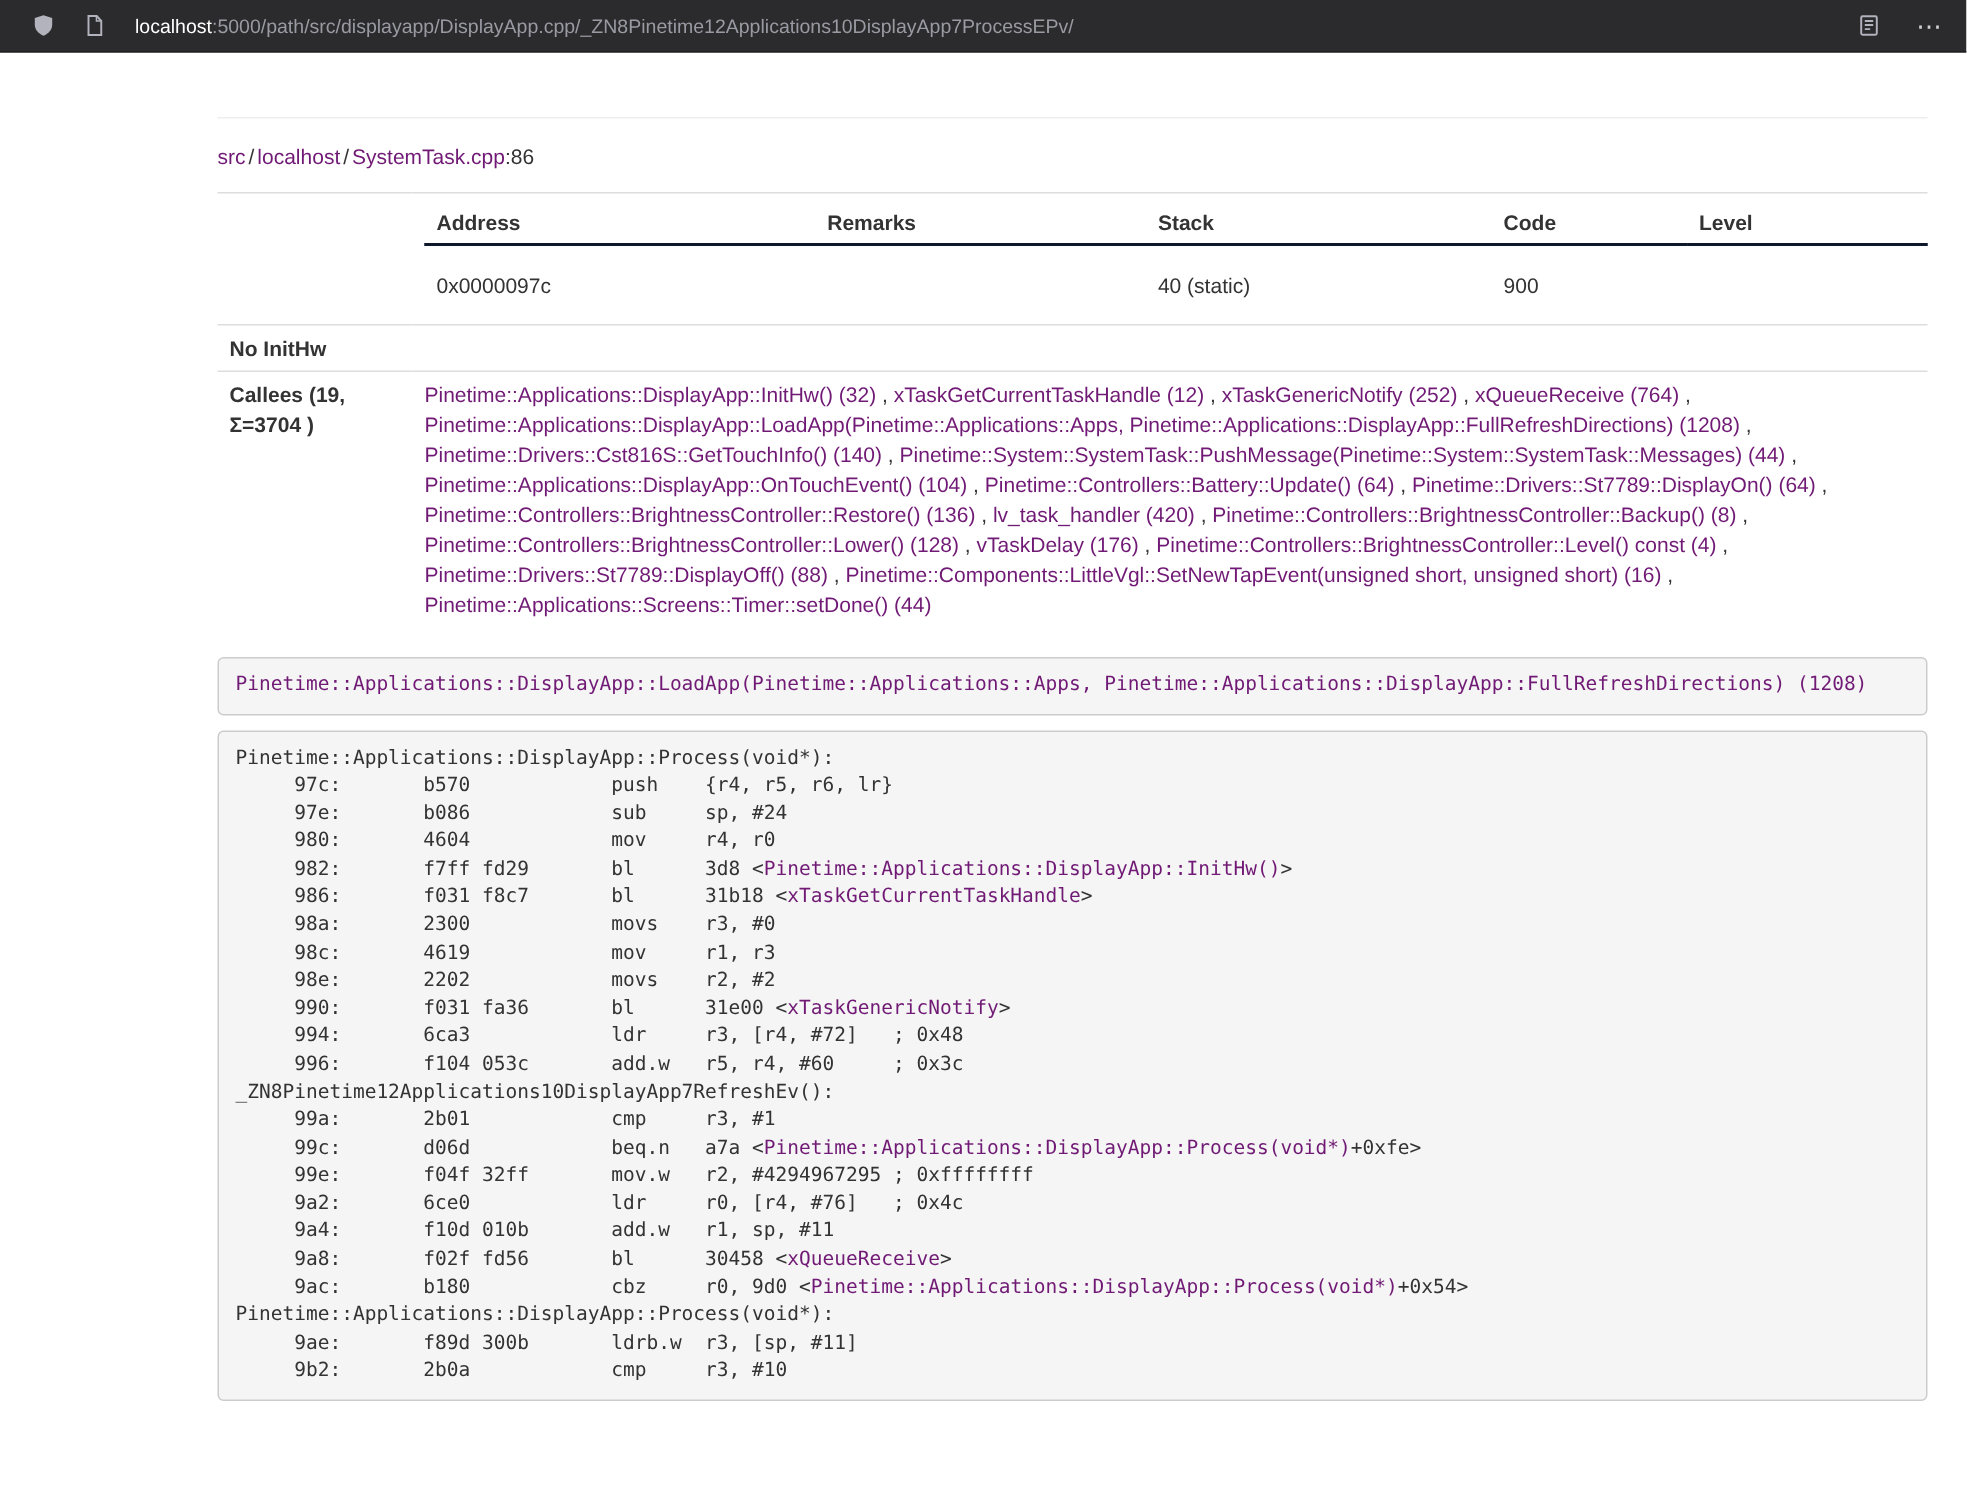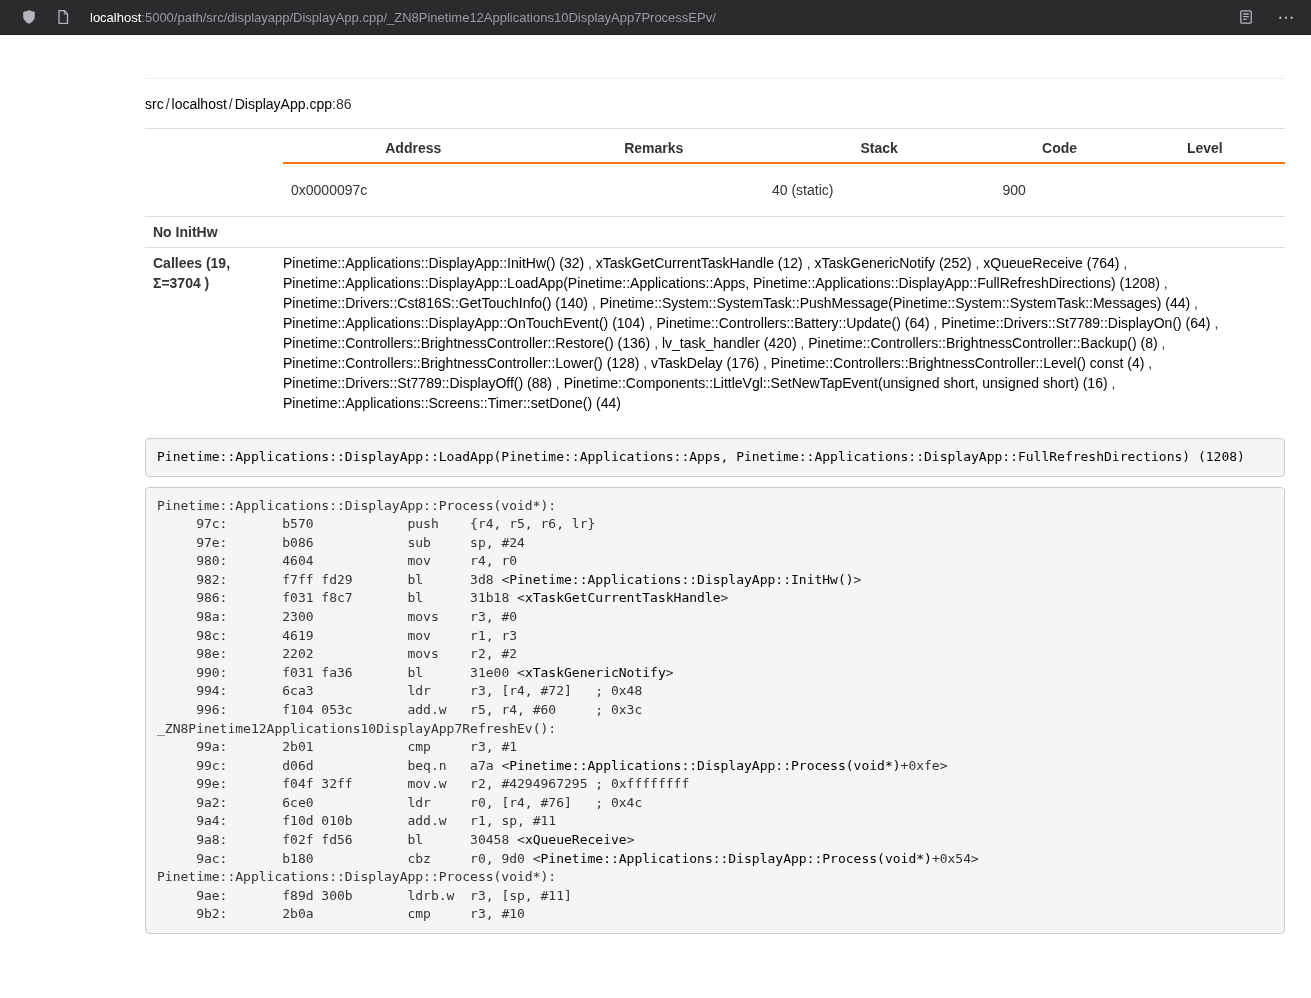--- a/index.html
+++ b/index.html
@@ -1,19 +1,19 @@
 <!DOCTYPE html>
 <html><head>
 <meta charset="utf-8">
 <style>
   *{box-sizing:border-box}
   html,body{margin:0;padding:0}
   body{width:1311px;height:998px;overflow:hidden;background:#fff;
        font-family:"Liberation Sans",sans-serif;color:#333;font-size:14px}
-  a.lnk{color:#000000;text-decoration:none;cursor:pointer}
+  a.lnk{color:#701a75;text-decoration:none;cursor:pointer}
 
   
   .browser-bar{height:35px;background:#2b2b2e;border-bottom:1px solid #1f1f22;
                display:flex;align-items:center;padding:0 12px}
   .bb-btn{display:inline-flex;align-items:center;justify-content:center;
           width:26px;height:26px;flex:none;cursor:pointer}
   .bb-btn svg{width:16px;height:16px}
   .bb-shield{margin-left:4px}
   .bb-page{margin-left:8px}
   .url{margin-left:14px;font-size:13px;white-space:nowrap;color:#9a9aa2;
@@ -30,21 +30,21 @@
   hr.divider{border:0;border-top:1px solid #eee;margin:29px 0 0}
   .breadcrumb{margin-top:15px;font-size:14px;line-height:20px}
   .breadcrumb .sep{color:#333;margin:0 2px}
 
   table.fn{width:100%;border-collapse:collapse;margin:14px 0 20px;font-size:14px;line-height:20px}
   .fn>tbody>tr>th,.fn>tbody>tr>td{border-top:1px solid #ddd;padding:5px 8px;
        text-align:left;vertical-align:top}
   .fn>tbody>tr>th{font-weight:bold;width:130px}
   .fn>tbody>tr>td.stats-cell{padding:5px 0 0 8px}
   table.stats{width:100%;border-collapse:collapse}
-  .stats thead th{font-weight:bold;text-align:center;padding:4px 8px;border-bottom:2px solid #f97316}
+  .stats thead th{font-weight:bold;text-align:left;padding:4px 8px;border-bottom:2px solid #0f172a}
   .stats tbody td{padding:16px 8px;text-align:left}
   .fn-ic{display:inline-block;width:16px;height:16px;vertical-align:-3px;margin-right:6px}
   .fn-ic svg{width:16px;height:16px}
 
   pre{font-family:"DejaVu Sans Mono","Liberation Mono",monospace;font-size:13px;
       line-height:1.43;color:#333;background:#f5f5f5;border:1px solid #ccc;border-radius:4px;
       padding:9px 11px;margin:0 0 10px;white-space:pre;overflow:hidden;
       tab-size:8;-moz-tab-size:8}
 </style>
 </head>
@@ -75,21 +75,21 @@
     <span class="bb-btn bb-dots">⋯</span>
   </div>
 </div>
 
 <div class="content">
 
 
   <hr class="divider">
 
   <div class="breadcrumb">
-    <a class="lnk">src</a><span class="sep">/</span><a class="lnk">localhost</a><span class="sep">/</span><a class="lnk">DisplayApp.cpp</a><span>:86</span>
+    <a class="lnk">src</a><span class="sep">/</span><a class="lnk">localhost</a><span class="sep">/</span><a class="lnk">SystemTask.cpp</a><span>:86</span>
   </div>
 
   <table class="fn">
     <tbody>
       <tr>
         <th></th>
         <td class="stats-cell">
           <table class="stats">
             <thead>
               <tr>

